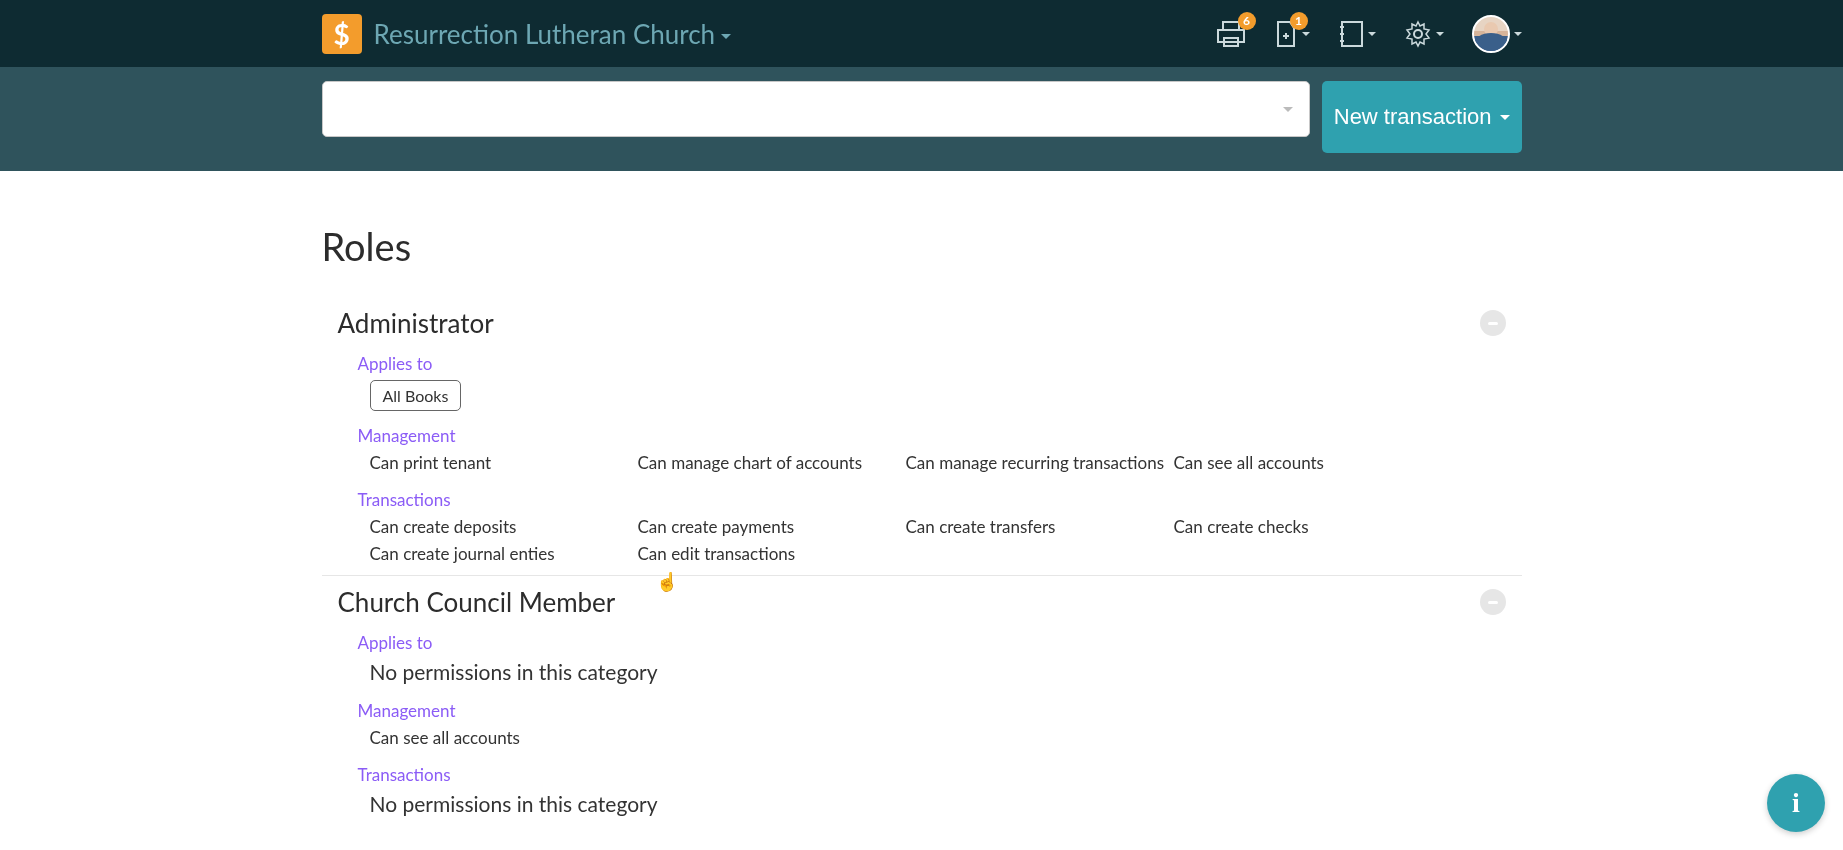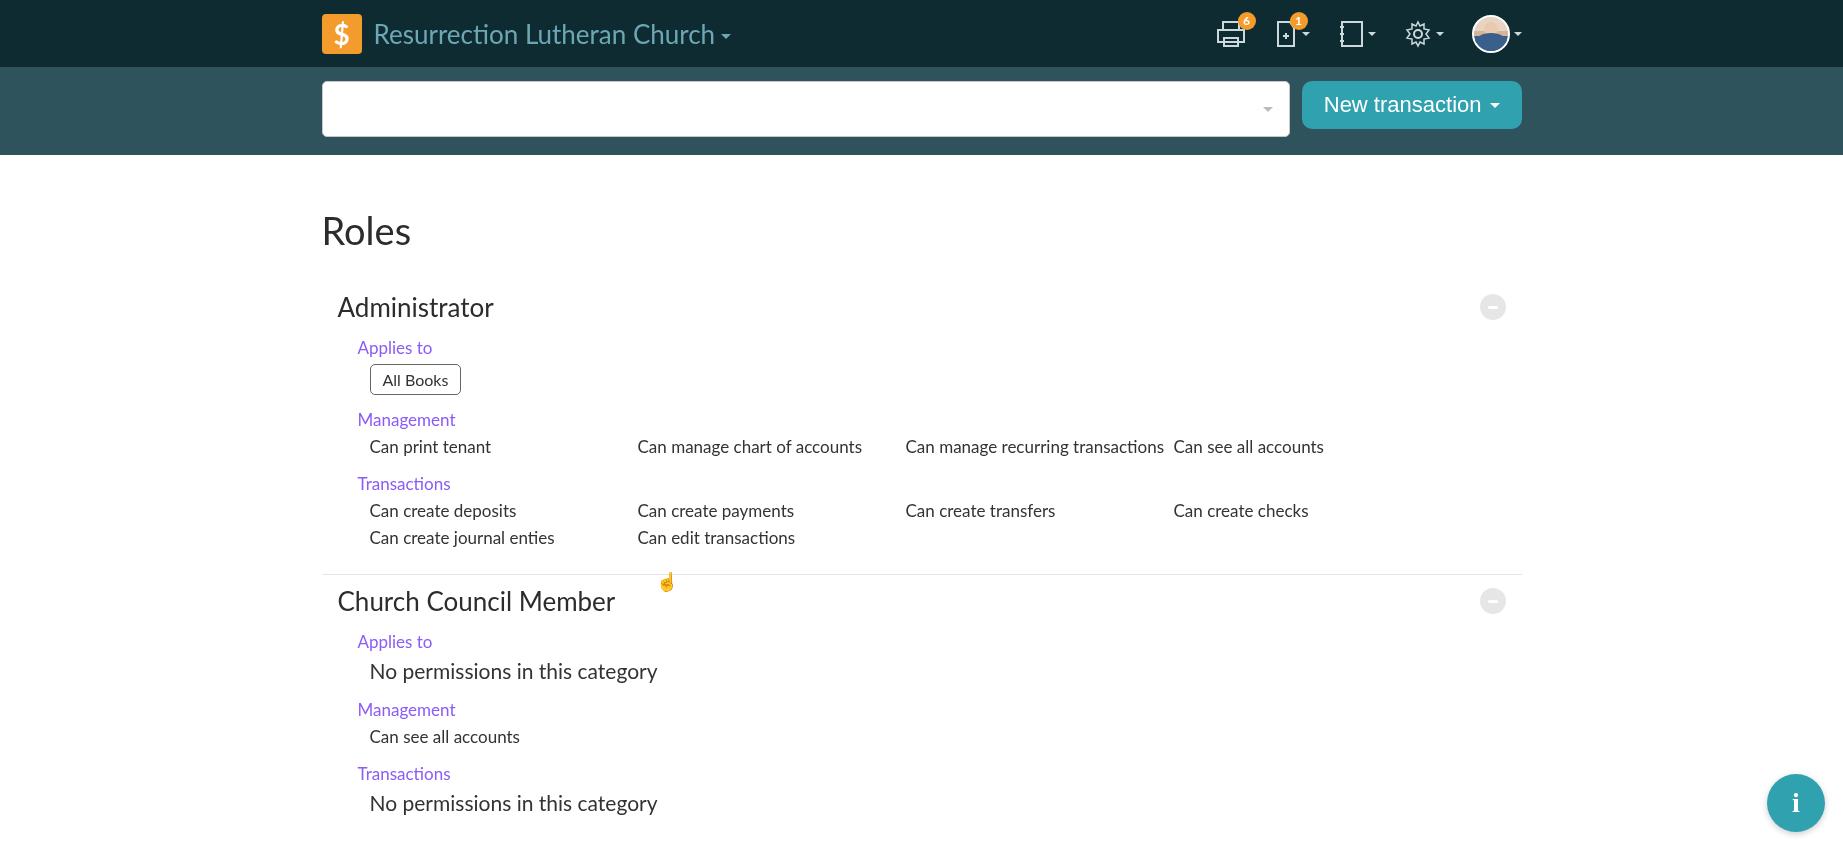--- a/index.html
+++ b/index.html
@@ -147,23 +147,23 @@
     width: 0; height: 0;
     border-left: 5px solid transparent;
     border-right: 5px solid transparent;
     border-top: 5px solid #bbb;
   }
   .new-transaction {
     background: #2fa1af;
     color: #fff;
     font-size: 22px;
     border: none;
-    border-radius: 10px;
-    padding: 0 22px;
-    height: 48px;
+    border-radius: 5px;
+    padding: 0 12px;
+    height: 72px;
     display: flex;
     align-items: center;
     gap: 8px;
     cursor: pointer;
   }
   .new-transaction .caret-sm {
     width: 0; height: 0;
     border-left: 5px solid transparent;
     border-right: 5px solid transparent;
     border-top: 5px solid #fff;
@@ -176,21 +176,21 @@
     padding-top: 40px;
   }
   .page-title {
     font-size: 38px;
     font-weight: 400;
     color: #2c2c2c;
     margin-bottom: 28px;
   }
 
   .role-block {
-    padding: 10px 16px 24px 16px;
+    padding: 10px 16px 9px 16px;
     border-bottom: 1px solid #e6e6e6;
   }
   .role-block:last-child { border-bottom: none; }
 
   .role-header {
     display: flex;
     align-items: center;
     justify-content: space-between;
   }
   .role-title {

